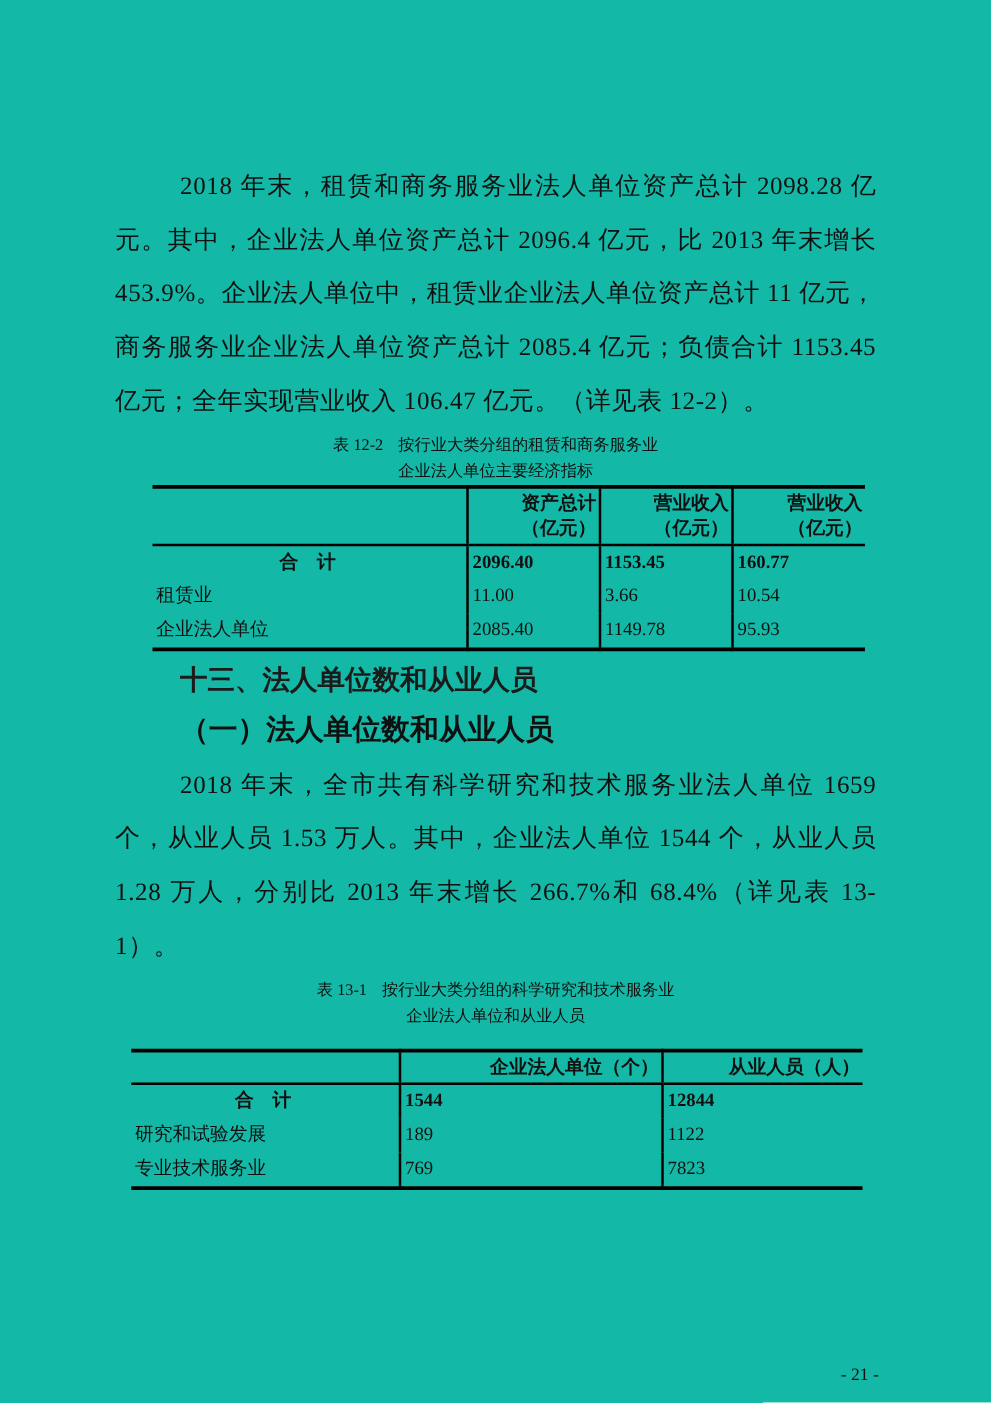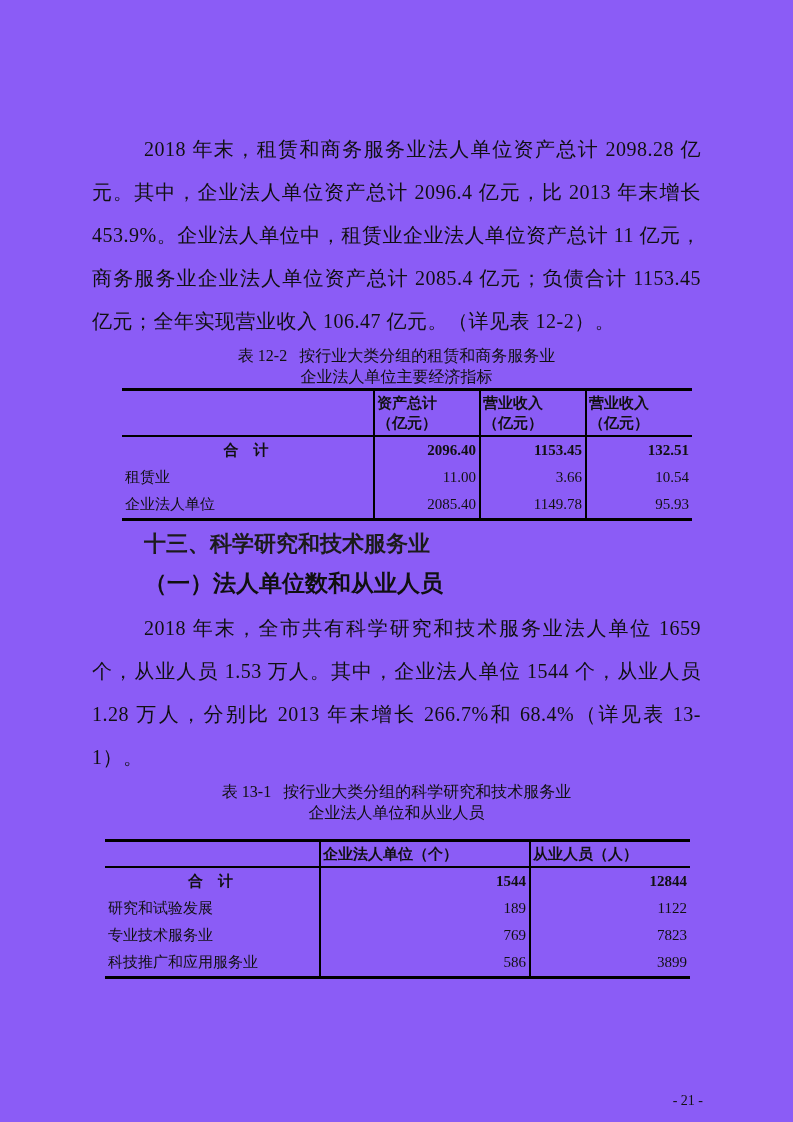--- a/index.html
+++ b/index.html
@@ -1,20 +1,20 @@
 <!DOCTYPE html>
 <html><head>
 <meta charset="utf-8">
 <style>
   html, body { margin: 0; padding: 0; background: #ffffff; }
   .page {
     position: relative;
     width: 793px;
     height: 1122px;
-    background: #8b5cf6;
+    background: #14b8a6;
     overflow: hidden;
     color: #101010;
     font-family: "Liberation Serif", "DejaVu Serif", serif;
   }
   .content {
     position: absolute;
     left: 92px;
     top: 128px;
     width: 609px;
   }
@@ -22,21 +22,21 @@
     margin: 0;
     font-size: 20px;
     line-height: 43px;
     text-align: justify;
     text-indent: 52px;
     letter-spacing: 0.5px;
   }
   .table-caption {
     margin-top: 2px;
     text-align: center;
-    font-size: 16px;
+    font-size: 13px;
     line-height: 21px;
   }
   .cap-label { margin-right: 12px; }
   .section-heading {
     margin: 8px 0 0 52px;
     font-family: "Liberation Sans", "DejaVu Sans", sans-serif;
     font-size: 22px;
     font-weight: bold;
     color: #1b1b1b;
     line-height: 30px;
@@ -53,33 +53,33 @@
     table-layout: fixed;
     border-top: 3px solid #000;
     border-bottom: 3px solid #000;
     font-size: 15px;
   }
   table.t12 { width: 570px; margin-left: 30px; margin-top: 1px; }
   table.t13 { width: 585px; margin-left: 13px; margin-top: 16px; }
   .stat-table th {
     font-family: "Liberation Sans", "DejaVu Sans", sans-serif;
     font-weight: bold;
-    text-align: left;
+    text-align: right;
     border-bottom: 2px solid #000;
     padding: 2px 2px;
     line-height: 20px;
   }
   .stat-table th + th, .stat-table td + td { border-left: 2px solid #000; }
   .stat-table td {
     line-height: 19px;
     padding: 4px 3px;
   }
   .hdr-line { display: block; }
   .row-label { text-align: left; padding-left: 9px; }
-  .num { text-align: right; padding-right: 4px; font-family: "Liberation Serif", "DejaVu Serif", serif; }
+  .num { text-align: left; padding-right: 4px; font-family: "Liberation Serif", "DejaVu Serif", serif; }
   .total-row td { font-weight: bold; }
   .total-row .row-label { text-align: center; padding-left: 0; }
   .page-number {
     position: absolute;
     top: 1092px;
     right: 90px;
     font-size: 14px;
     line-height: 18px;
     color: #111;
   }
@@ -119,38 +119,38 @@
               <span class="hdr-line">营业收入</span>
               <span class="hdr-line">（亿元）</span>
             </th>
         </tr>
       </thead>
       <tbody>
         <tr class="total-row">
           <td class="row-label">合　计</td>
           <td class="num">2096.40</td>
           <td class="num">1153.45</td>
-          <td class="num">132.51</td>
+          <td class="num">160.77</td>
         </tr>
         <tr>
           <td class="row-label">租赁业</td>
           <td class="num">11.00</td>
           <td class="num">3.66</td>
           <td class="num">10.54</td>
         </tr>
         <tr>
           <td class="row-label">企业法人单位</td>
           <td class="num">2085.40</td>
           <td class="num">1149.78</td>
           <td class="num">95.93</td>
         </tr>
       </tbody>
     </table>
 
-    <h2 class="section-heading">十三、科学研究和技术服务业</h2>
+    <h2 class="section-heading">十三、法人单位数和从业人员</h2>
     <h3 class="subsection-heading">（一）法人单位数和从业人员</h3>
 
     <p class="para para-follow">2018 年末，全市共有科学研究和技术服务业法人单位 1659 个，从业人员 1.53 万人。其中，企业法人单位 1544 个，从业人员 1.28 万人，分别比 2013 年末增长 266.7%和 68.4%（详见表 13-1）。</p>
 
     <div class="table-caption">
       <div><span class="cap-label">表 13-1</span><span>按行业大类分组的科学研究和技术服务业</span></div>
       <div>企业法人单位和从业人员</div>
     </div>
 
     <table class="stat-table t13">
@@ -175,24 +175,19 @@
         <tr>
           <td class="row-label">研究和试验发展</td>
           <td class="num">189</td>
           <td class="num">1122</td>
         </tr>
         <tr>
           <td class="row-label">专业技术服务业</td>
           <td class="num">769</td>
           <td class="num">7823</td>
         </tr>
-        <tr>
-          <td class="row-label">科技推广和应用服务业</td>
-          <td class="num">586</td>
-          <td class="num">3899</td>
-        </tr>
       </tbody>
     </table>
 
   </div>
 
   <div class="page-number">- 21 -</div>
 </div>
 
 </body></html>

